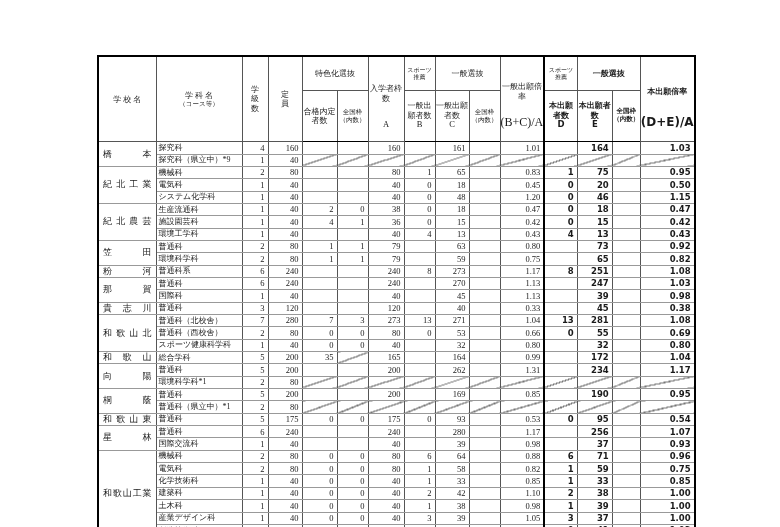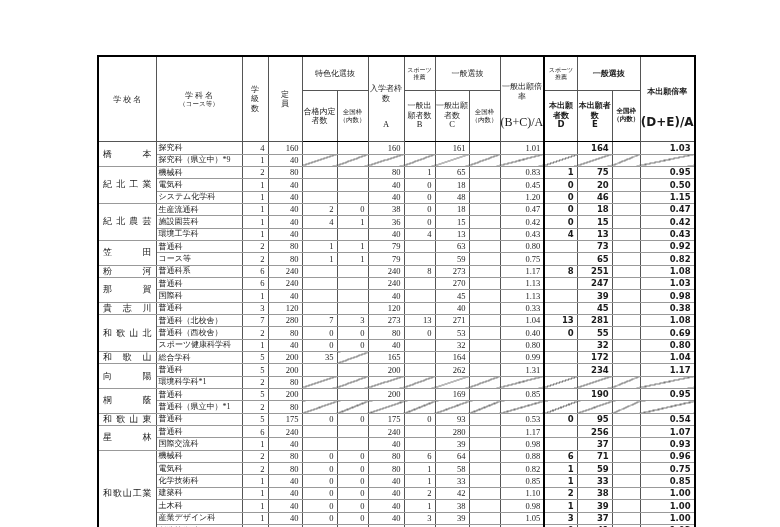--- a/index.html
+++ b/index.html
@@ -309,21 +309,21 @@
           <td class="num"></td>
           <td class="num">63</td>
           <td class="num"></td>
           <td class="num">0.80</td>
           <td class="num bold box-l"></td>
           <td class="num bold">73</td>
           <td class="num bold"></td>
           <td class="num bold">0.92</td>
         </tr>
         <tr>
-          <td class="dept">コース等</td>
+          <td class="dept">環境科学科</td>
           <td class="num">2</td>
           <td class="num">80</td>
           <td class="num">1</td>
           <td class="num">1</td>
           <td class="num">79</td>
           <td class="num"></td>
           <td class="num">59</td>
           <td class="num"></td>
           <td class="num">0.75</td>
           <td class="num bold box-l"></td>
@@ -418,21 +418,21 @@
         <tr>
           <td class="dept">普通科（西校舎）</td>
           <td class="num">2</td>
           <td class="num">80</td>
           <td class="num">0</td>
           <td class="num">0</td>
           <td class="num">80</td>
           <td class="num">0</td>
           <td class="num">53</td>
           <td class="num"></td>
-          <td class="num">0.40</td>
+          <td class="num">0.66</td>
           <td class="num bold box-l">0</td>
           <td class="num bold">55</td>
           <td class="num bold"></td>
           <td class="num bold">0.69</td>
         </tr>
         <tr>
           <td class="dept">スポーツ健康科学科</td>
           <td class="num">1</td>
           <td class="num">40</td>
           <td class="num">0</td>

